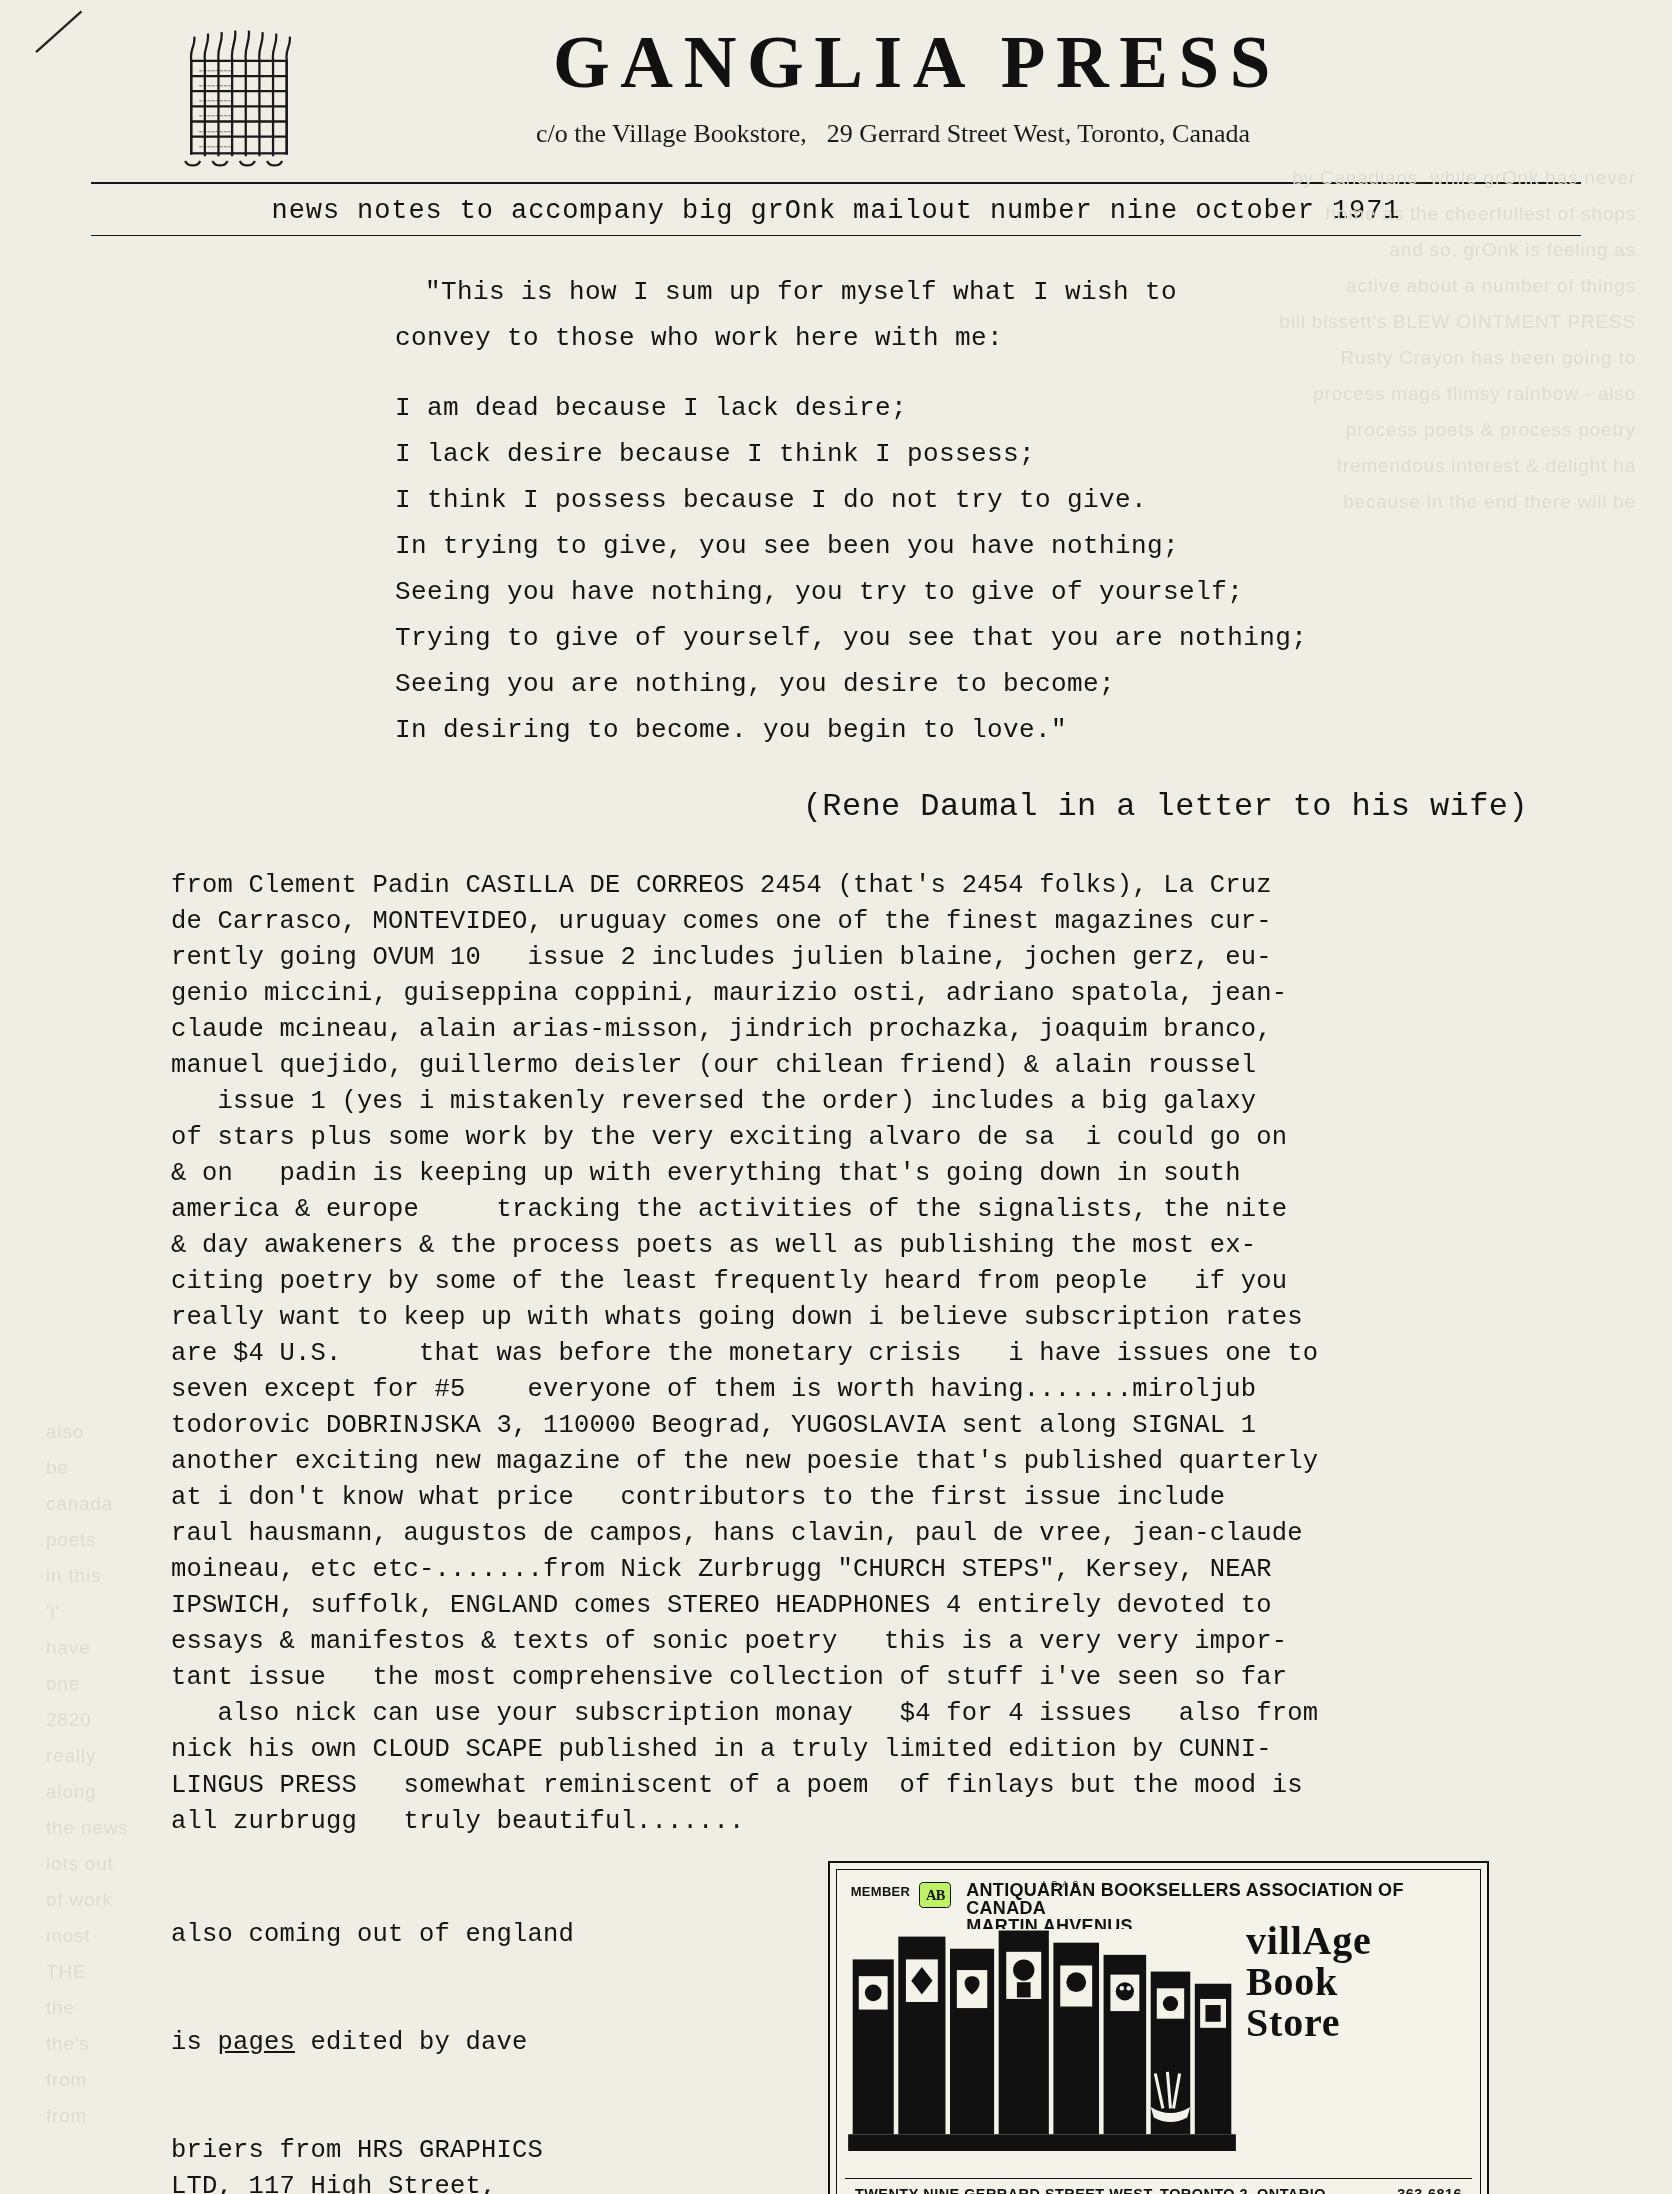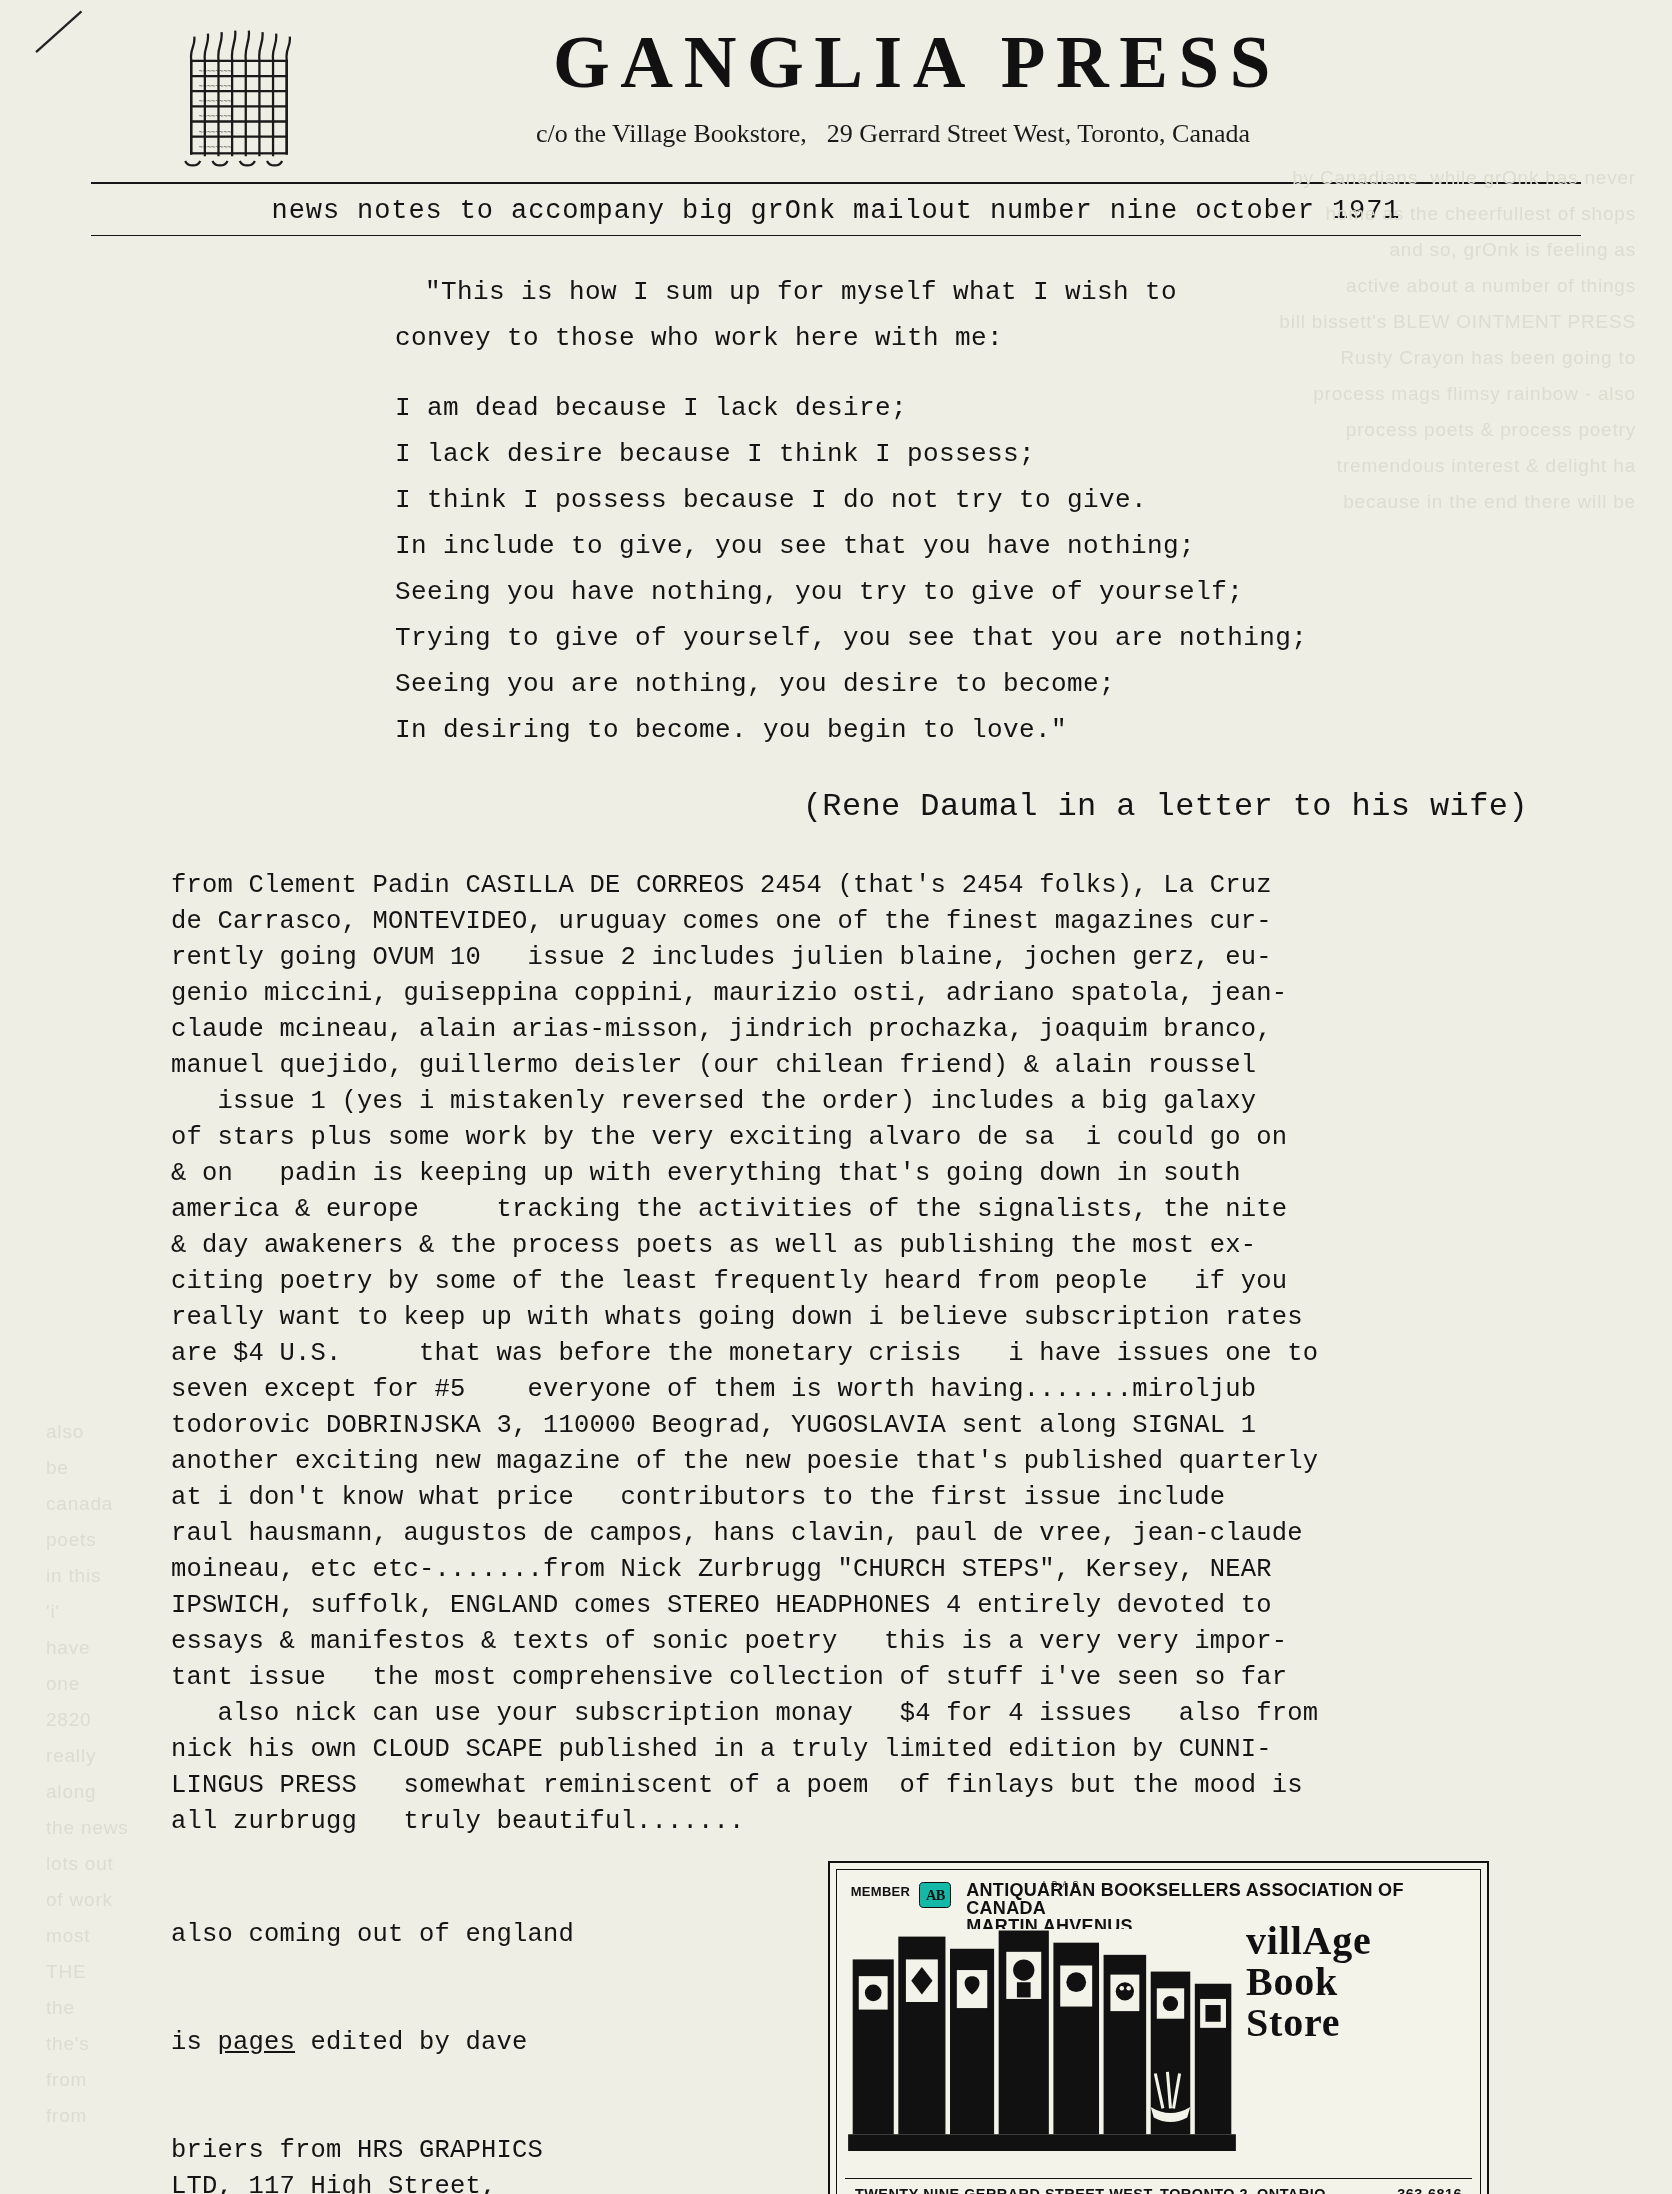--- a/index.html
+++ b/index.html
@@ -189,21 +189,21 @@
     border: 1.5px solid #111;
     border-radius: 4.6px;
     display: flex;
     align-items: center;
     justify-content: center;
     font-family: "Liberation Serif", serif;
     font-size: 14.4px;
     font-weight: 700;
     letter-spacing: -0.8px;
     color: #111;
-    background: #14b8a6;
+    background: #bef264;
     flex: none;
     margin-top: 1.5px;
   }
   .abac-label {
     font-family: "Liberation Sans", sans-serif;
     font-size: 18px;
     font-weight: 700;
     letter-spacing: 0.3px;
     color: #111;
     line-height: 18px;
@@ -341,21 +341,21 @@
   <div class="rule"></div>
   <div class="headline mono">news notes to accompany big grOnk mailout number nine october 1971</div>
   <div class="rule thin"></div>
 
   <div class="quote-wrap">
     <div class="mono quote-lines quote-first">"This is how I sum up for myself what I wish to</div>
     <div class="mono quote-lines">convey to those who work here with me:</div>
     <div class="mono quote-lines" style="margin-top:30px">I am dead because I lack desire;</div>
     <div class="mono quote-lines">I lack desire because I think I possess;</div>
     <div class="mono quote-lines">I think I possess because I do not try to give.</div>
-    <div class="mono quote-lines">In include to give, you see that you have nothing;</div>
+    <div class="mono quote-lines">In trying to give, you see been you have nothing;</div>
     <div class="mono quote-lines">Seeing you have nothing, you try to give of yourself;</div>
     <div class="mono quote-lines">Trying to give of yourself, you see that you are nothing;</div>
     <div class="mono quote-lines">Seeing you are nothing, you desire to become;</div>
     <div class="mono quote-lines">In desiring to become. you begin to love."</div>
   </div>
   <div class="mono attribution">(Rene Daumal in a letter to his wife)</div>
 
   <div class="mono body-text">from Clement Padin CASILLA DE CORREOS 2454 (that's 2454 folks), La Cruz
 de Carrasco, MONTEVIDEO, uruguay comes one of the finest magazines cur-
 rently going OVUM 10   issue 2 includes julien blaine, jochen gerz, eu-

